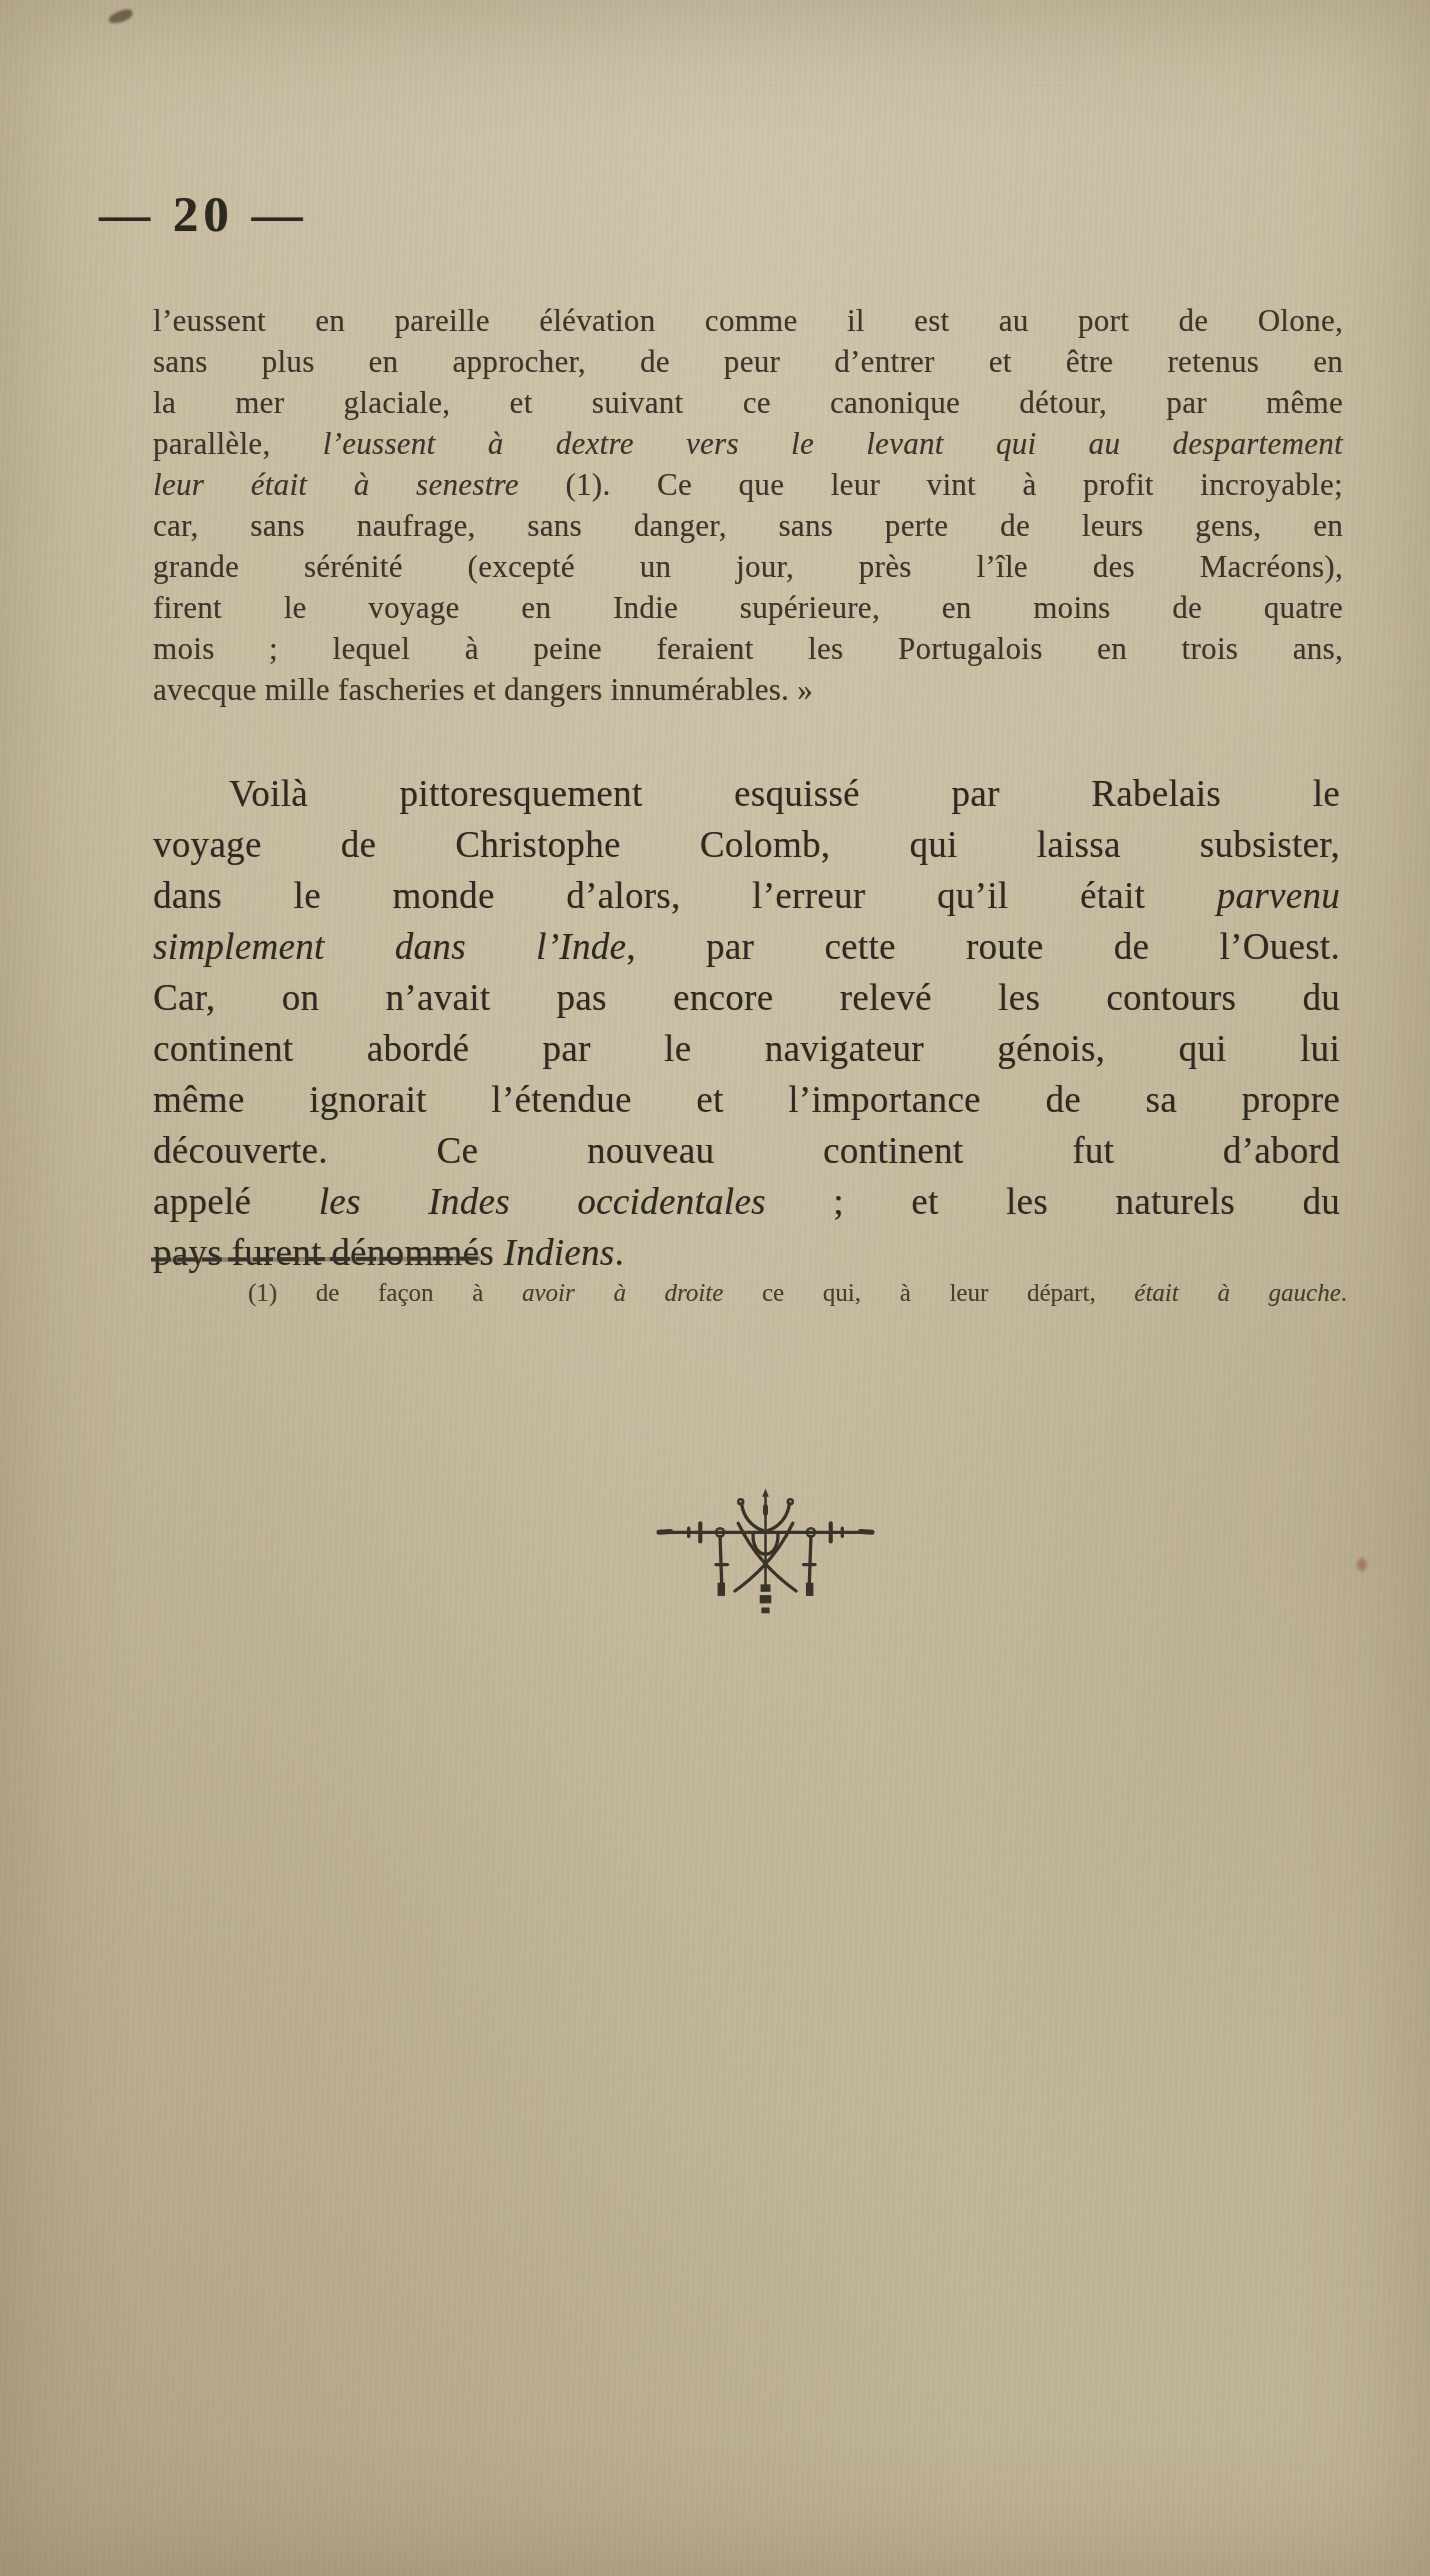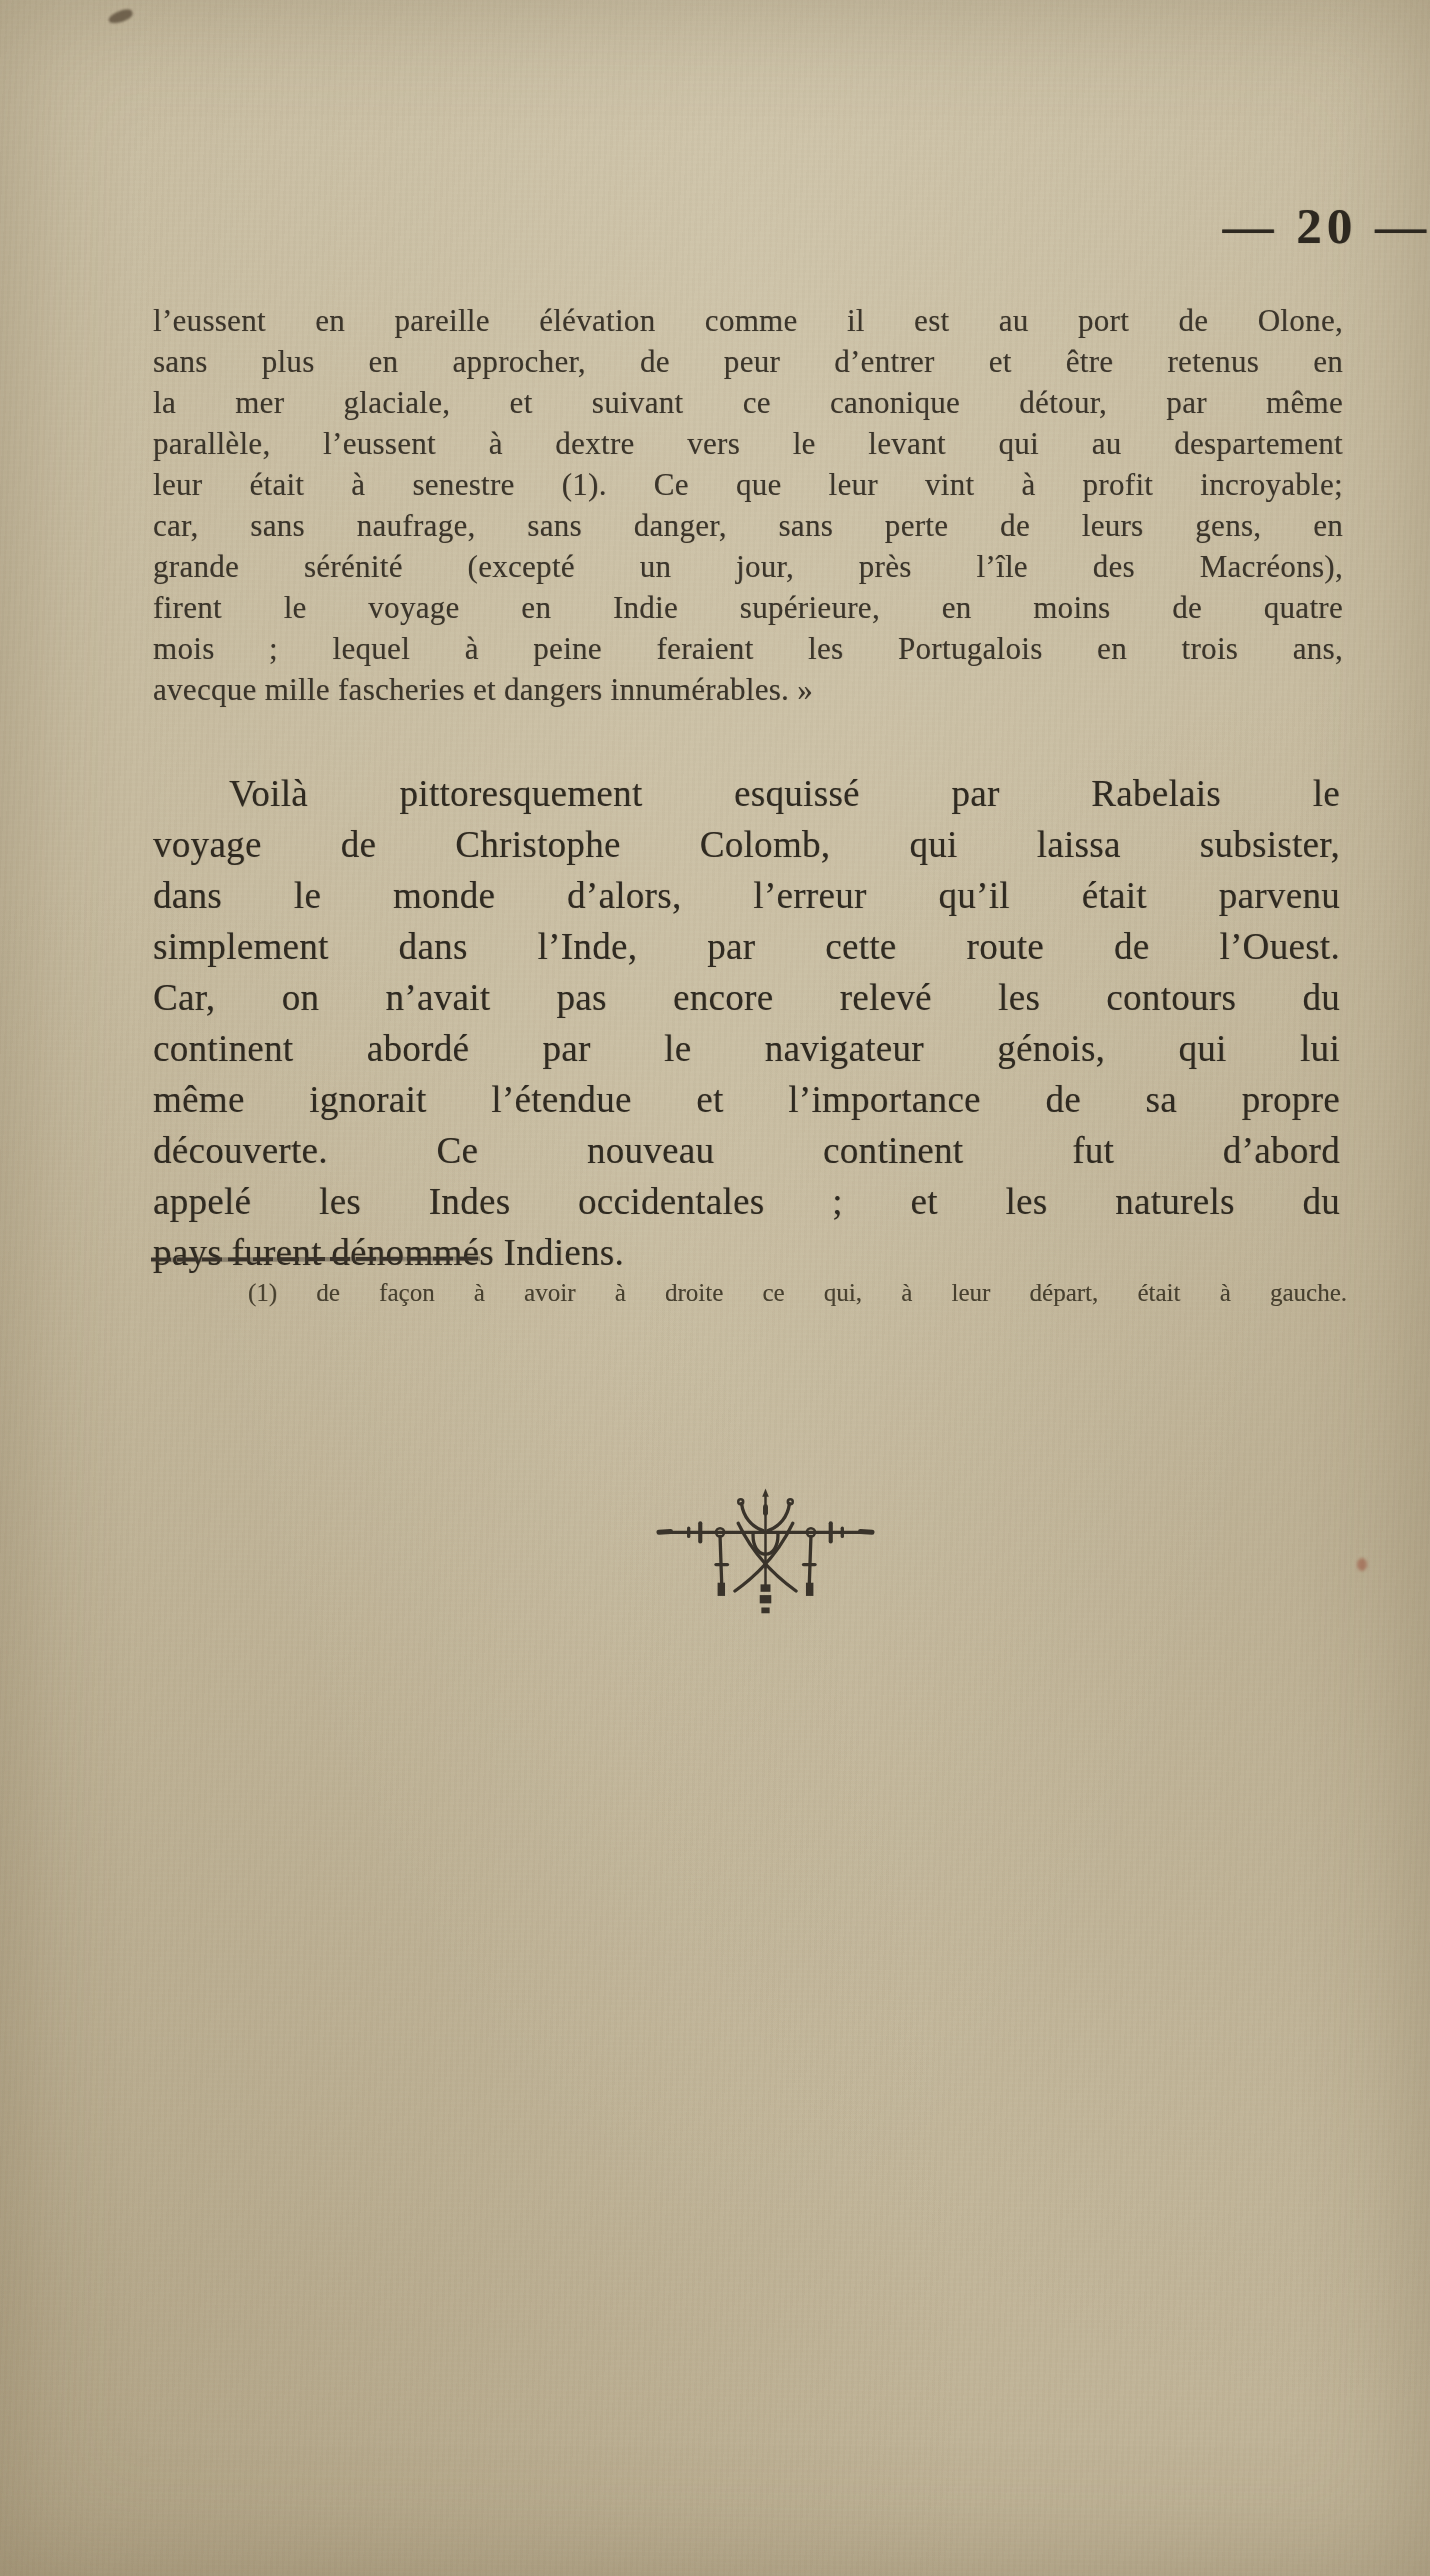--- a/index.html
+++ b/index.html
@@ -25,22 +25,22 @@
     background:#5d4f3c;opacity:.8;
     transform:rotate(-18deg);
     border-radius:60% 40% 50% 50%;
     filter:blur(0.8px);
   }
   .speck-red{
     left:1357px;top:1558px;width:10px;height:13.2px;
     background:rgba(146,62,44,.45);filter:blur(1.7px);
   }
   .page-number{
-    position:absolute;top:197px;left:99px;right:0;
-    text-align:right;
+    position:absolute;top:185px;left:99px;right:0;
+    text-align:left;
     font-size:51px;font-weight:bold;
     letter-spacing:5px;
     color:#2d2820;
     text-shadow:0.4px 0.4px 0.8px rgba(45,38,28,.45);
   }
   .textblock{position:absolute;color:#342e25;}
   .quote-para{
     top:300px;left:153px;width:1190px;
     font-size:31px;
     color:#3b352b;
@@ -56,21 +56,21 @@
     text-shadow:0.4px 0.4px 0.8px rgba(45,38,28,.40);
   }
   .body-para .line{line-height:51px;height:51px;}
   .line{
     text-align:justify;
     text-align-last:justify;
     white-space:nowrap;
     overflow:visible;
   }
   .line.no-j{text-align-last:left;}
-  .it{}
+  .it{font-style:italic;}
   .footnote-rule{
     position:absolute;top:1257px;left:151px;width:329px;height:4.1px;
     background:repeating-linear-gradient(90deg,#3a332a 0 20px, rgba(58,51,42,.40) 20px 25.6px);
     transform:rotate(-.2deg);
     box-shadow:0 0.8px 0 rgba(58,51,42,.25);
   }
   .footnote{
     top:1275px;left:248px;width:1099px;
     font-size:25px;
     color:#47402f;

